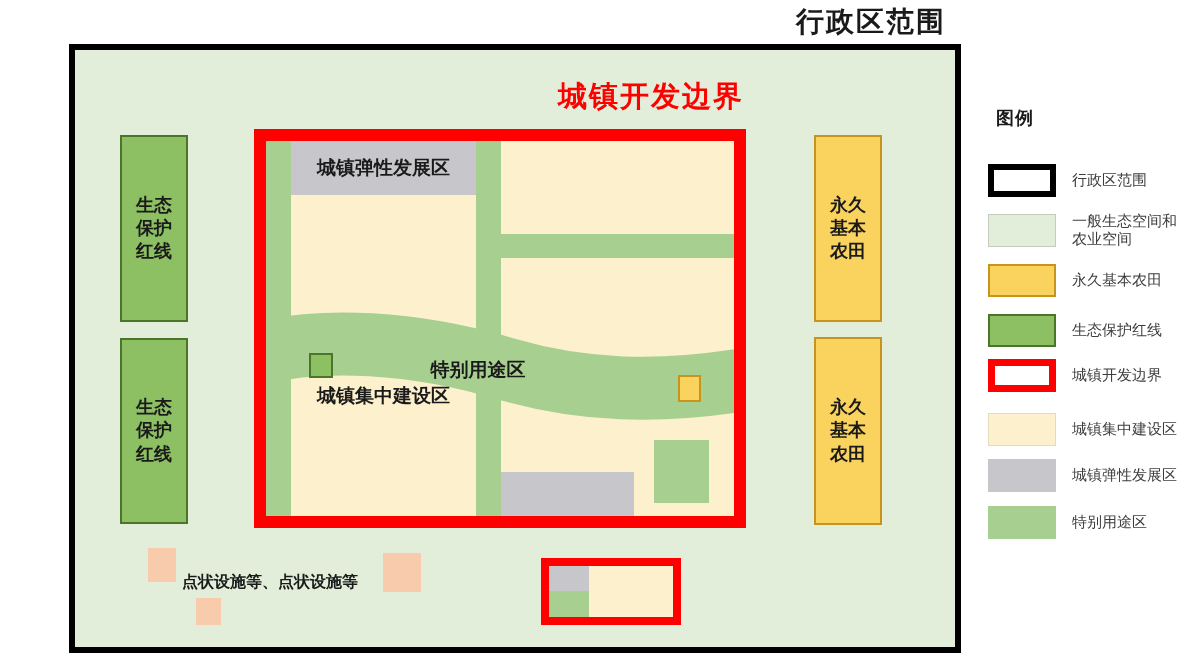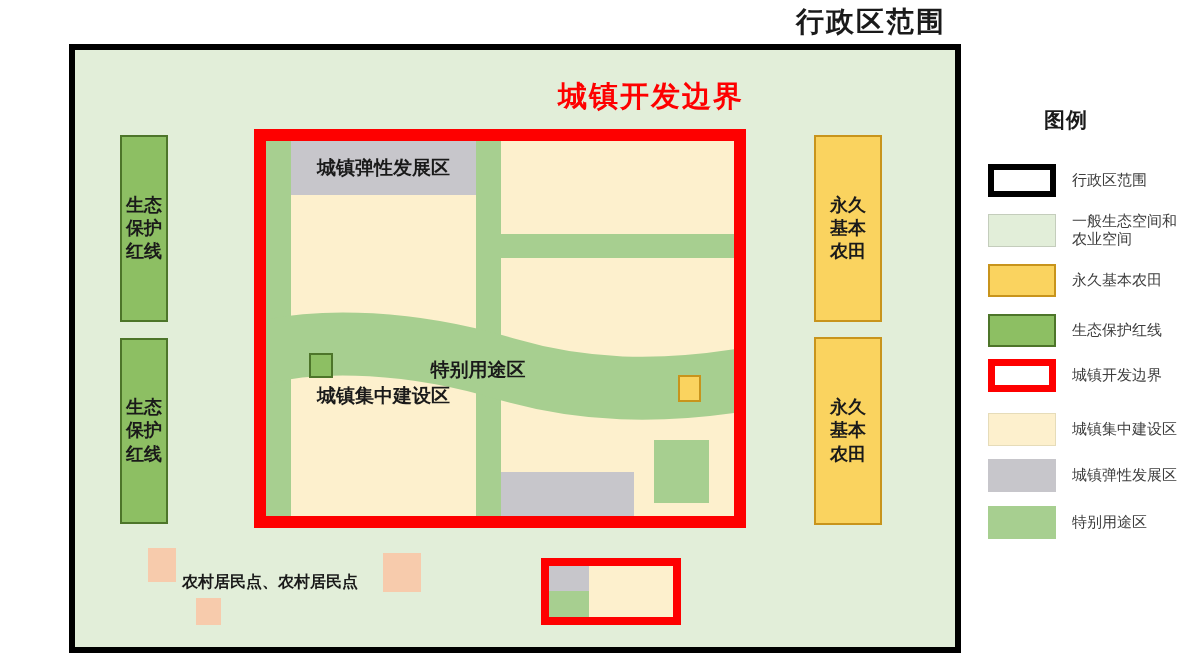--- a/index.html
+++ b/index.html
@@ -11,21 +11,21 @@
   *{margin:0;padding:0;box-sizing:border-box;}
   body{font-family:"Liberation Sans","DejaVu Sans",sans-serif;background:#fff;}
   .canvas{position:relative;width:1200px;height:663px;background:var(--canvas-bg);overflow:hidden;margin-left:41px;}
   .abs{position:absolute;}
 
   .admin-title{left:738px;top:3px;width:184px;text-align:center;font-size:28px;font-weight:600;
     letter-spacing:2px;color:var(--label-text);}
   .admin-rect{left:28px;top:44px;width:892px;height:609px;border:6px solid var(--admin-border);
     background:var(--admin-fill);}
 
-  .eco-rect{width:48px;background:var(--eco-fill);border:2px solid var(--eco-border);
+  .eco-rect{width:68px;background:var(--eco-fill);border:2px solid var(--eco-border);
     display:flex;align-items:center;justify-content:center;}
   .eco-rect .zone-label{font-size:18px;font-weight:600;line-height:1.28;color:var(--label-text);
     white-space:pre-line;text-align:center;}
   .eco-1{left:79px;top:135px;height:187px;}
   .eco-2{left:79px;top:338px;height:186px;}
 
   .farm-rect{width:68px;background:var(--farm-fill);border:2px solid var(--farm-border);
     display:flex;align-items:center;justify-content:center;font-family:Liberation Serif, serif;}
   .farm-rect .zone-label{font-size:18px;font-weight:600;line-height:1.28;color:var(--label-text);
     white-space:pre-line;text-align:center;}
@@ -58,21 +58,21 @@
   .pink-2{left:155px;top:598px;width:25px;height:27px;}
   .pink-3{left:342px;top:553px;width:38px;height:39px;}
   .rural-label{left:141px;top:572px;font-size:16px;font-weight:700;color:var(--label-text);
     white-space:nowrap;}
 
   .mini-dev-rect{left:500px;top:558px;width:140px;height:67px;border:8px solid var(--red);
     background:var(--build-fill);}
   .mini-gray{left:0;top:0;width:40px;height:25px;background:var(--flex-fill);}
   .mini-green{left:0;top:25px;width:40px;height:26px;background:var(--special-fill);}
 
-  .legend-title{left:955px;top:106px;width:140px;text-align:center;font-size:21px;
+  .legend-title{left:955px;top:106px;width:140px;font-size:18px;
     font-weight:600;color:var(--label-text);letter-spacing:1px;}
   .legend-row{left:947px;width:250px;height:36px;display:flex;align-items:center;gap:16px;}
   .legend-swatch{width:68px;height:33px;flex:0 0 68px;}
   .legend-label{font-size:15px;color:var(--legend-text);line-height:1.18;white-space:pre-line;}
   .sw-admin{background:#fff;border:6px solid var(--admin-border);}
   .sw-general{background:var(--admin-fill);border:1px solid #c4cdbc;}
   .sw-farm{background:var(--farm-fill);border:2px solid var(--farm-border);}
   .sw-eco{background:var(--eco-fill);border:2px solid var(--eco-border);}
   .sw-boundary{background:#fff;border:7px solid var(--red);}
   .sw-build{background:var(--build-fill);border:1px solid #e6dcb9;}
@@ -125,21 +125,21 @@
     <div class="abs i-farm-sq"></div>
     <div class="abs i-special-sq"></div>
     <div class="abs i-gray-bottom"></div>
     <div class="abs inner-label lbl-build">城镇集中建设区</div>
     <div class="abs inner-label lbl-special">特别用途区</div>
   </div>
 
   <div class="abs pink-sq pink-1"></div>
   <div class="abs pink-sq pink-2"></div>
   <div class="abs pink-sq pink-3"></div>
-  <div class="abs rural-label">农村居民点、农村居民点</div>
+  <div class="abs rural-label">点状设施等、点状设施等</div>
 
   <div class="abs mini-dev-rect">
     <div class="abs mini-gray"></div>
     <div class="abs mini-green"></div>
   </div>
 
   <div class="abs legend-title">图例</div>
 
   <div class="abs legend-row" style="top:162px">
     <div class="legend-swatch sw-admin"></div>

